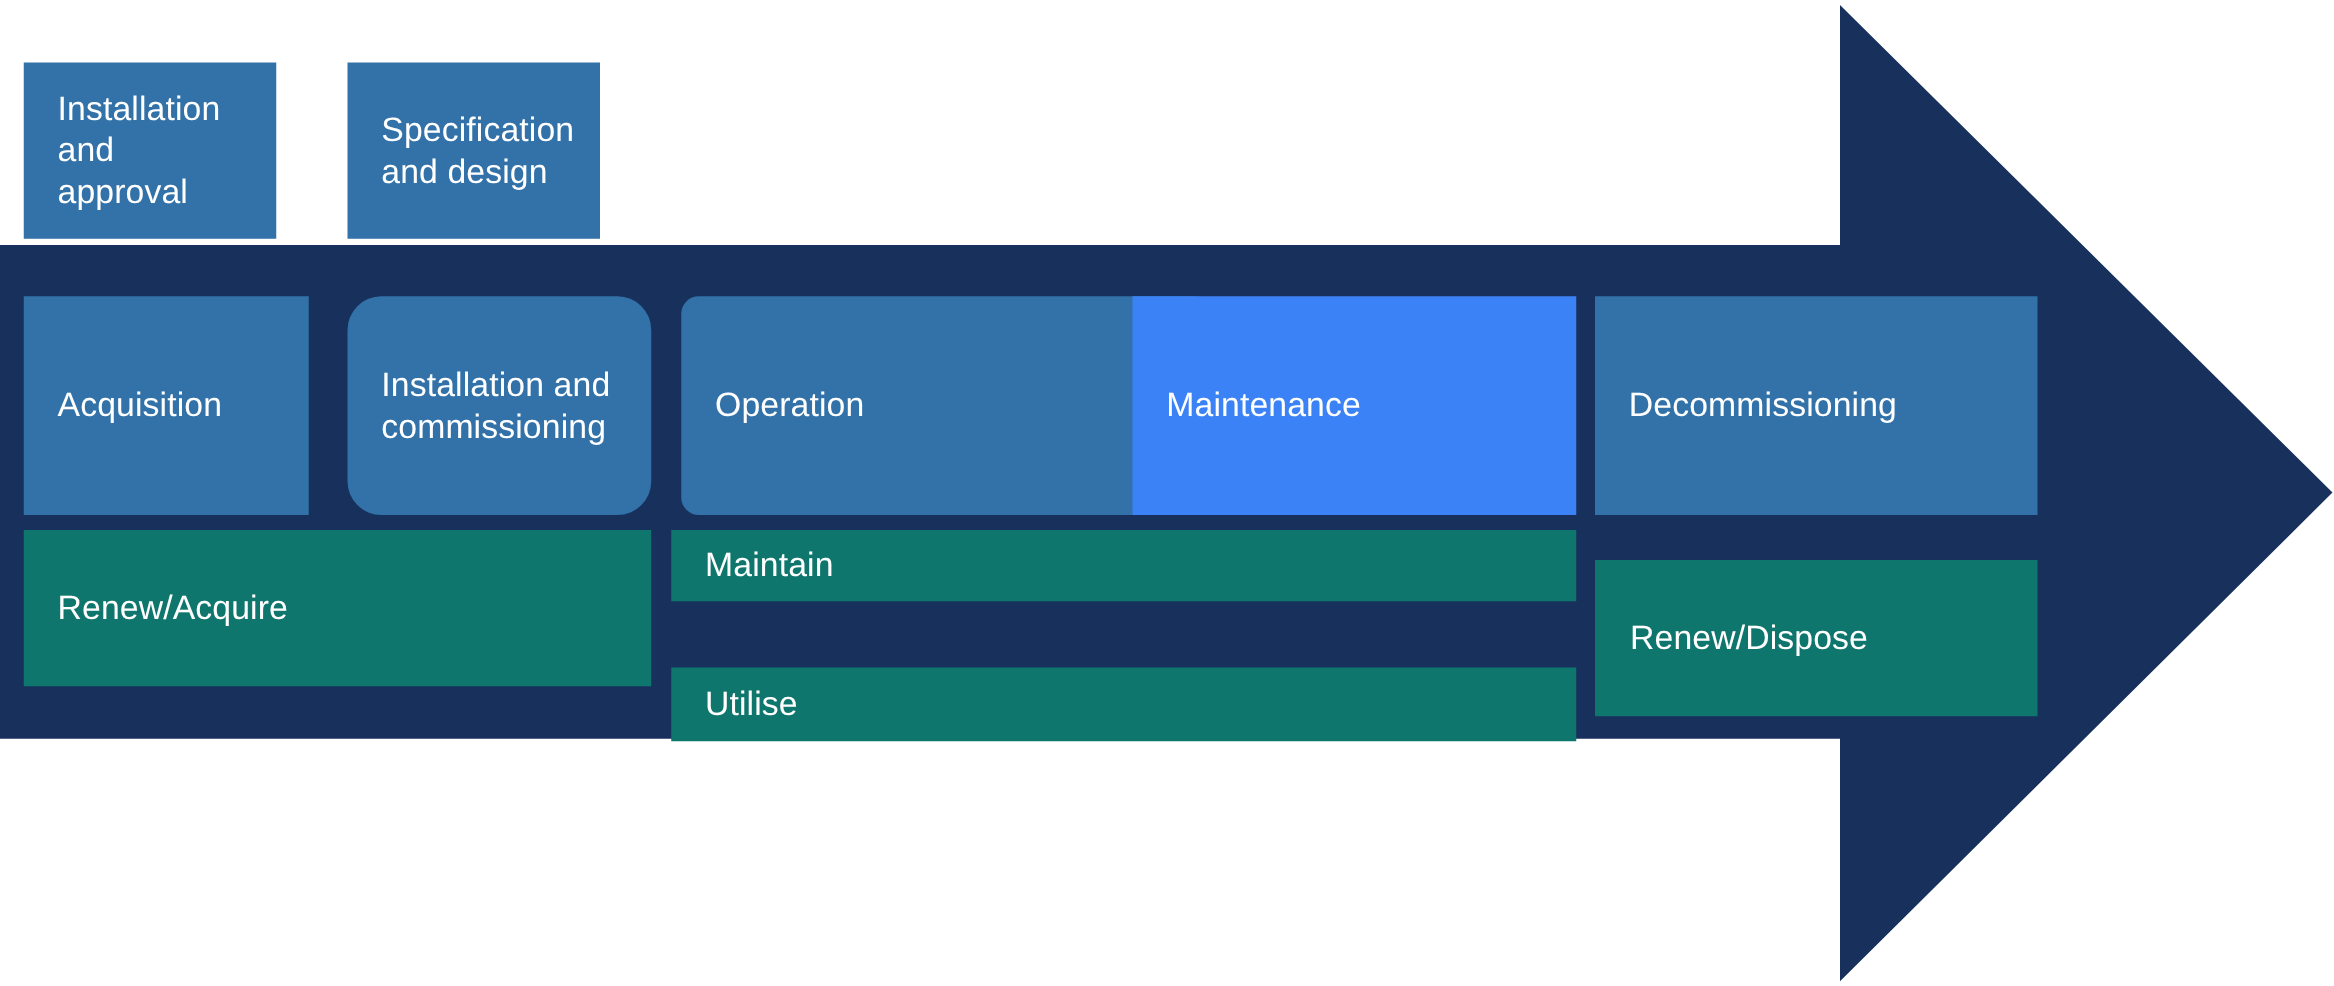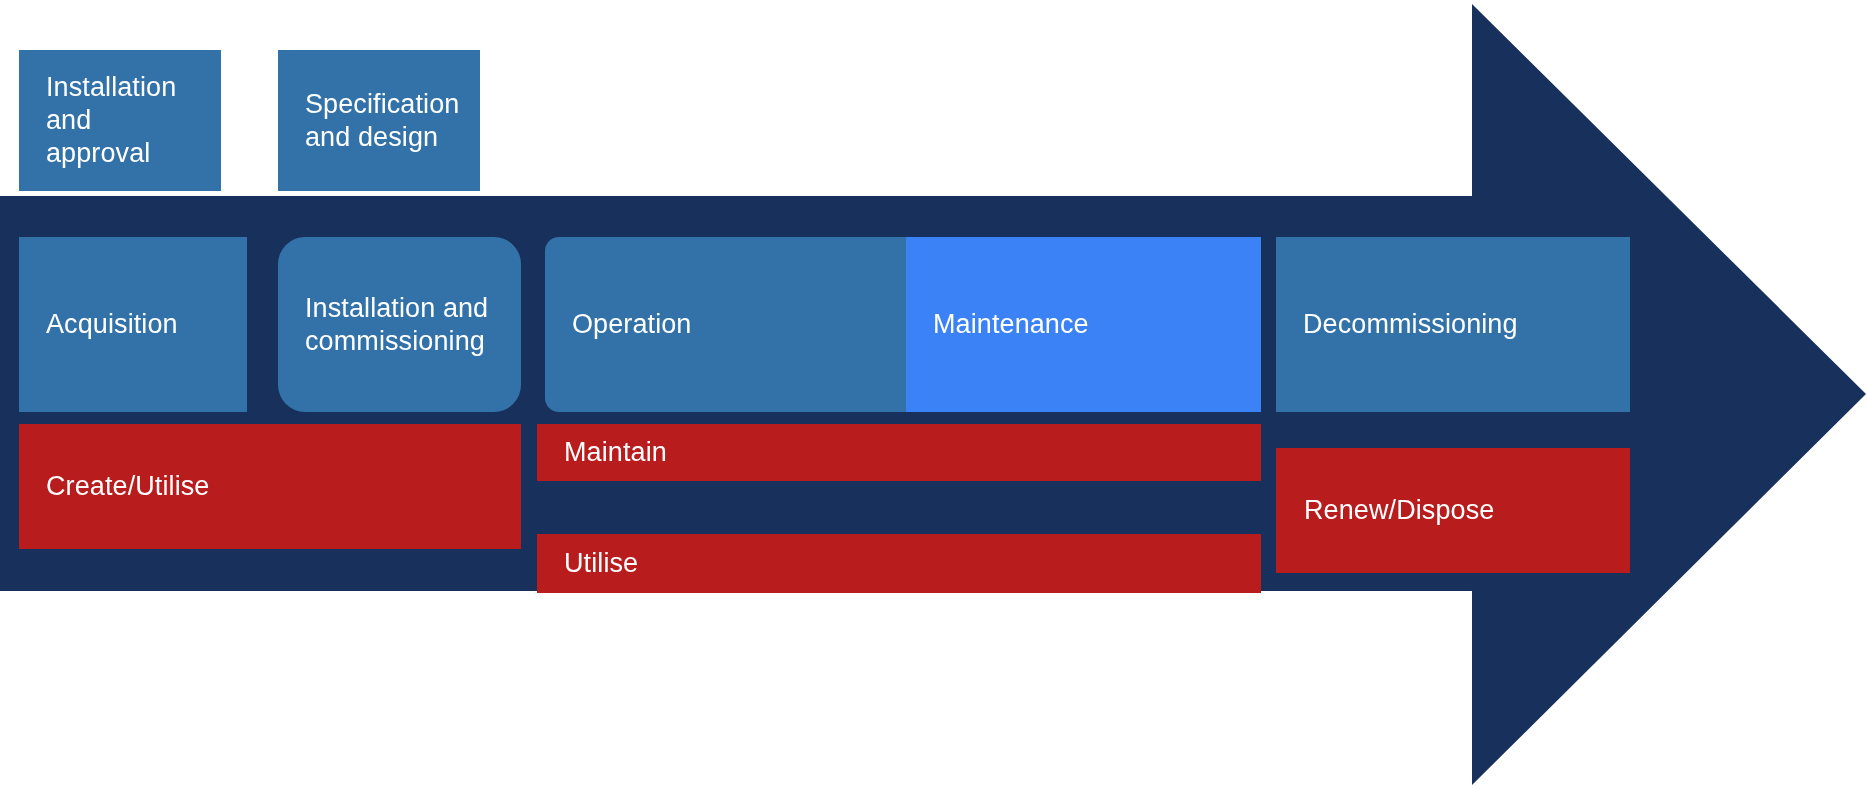--- a/index.html
+++ b/index.html
@@ -36,21 +36,21 @@
     font-size: 27px;
     line-height: 1.22;
     letter-spacing: 0.1px;
     padding-left: 27px;
     padding-right: 12px;
     white-space: pre-line;
   }
   .box.row-top      { background: #3272a8; }
   .box.row-mid      { background: #3272a8; }
   .box.row-mid.alt  { background: #3b82f6; }
-  .box.row-bot      { background: #b91c1c; }
+  .box.row-bot      { background: #0f766e; }
 
   .box .label {
     display: block;
   }
 </style>
 </head>
 <body>
 
 <div id="stage">
 
@@ -83,21 +83,21 @@
 
   <div class="box row-mid alt" style="left:906px; top:237px; width:355px; height:175px;">
     <span class="label">Maintenance</span>
   </div>
 
   <div class="box row-mid" style="left:1276px; top:237px; width:354px; height:175px;align-items:center;">
     <span class="label">Decommissioning</span>
   </div>
 
   <div class="box row-bot" style="left:19px; top:424px; width:502px; height:125px;">
-    <span class="label">Create/Utilise</span>
+    <span class="label">Renew/Acquire</span>
   </div>
 
   <div class="box row-bot" style="left:537px; top:424px; width:724px; height:57px;">
     <span class="label">Maintain</span>
   </div>
 
   <div class="box row-bot" style="left:537px; top:490px; width:724px; height:59px;margin-top:44px;">
     <span class="label">Utilise</span>
   </div>
 

